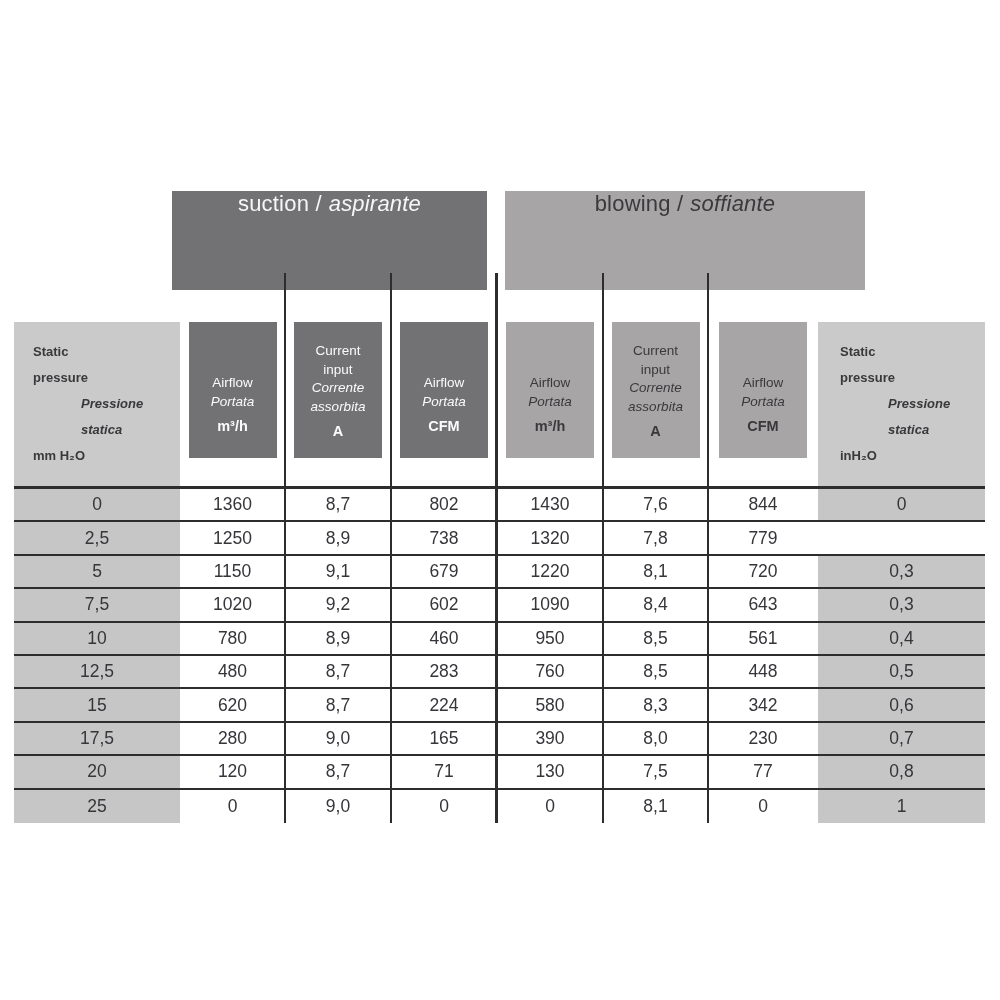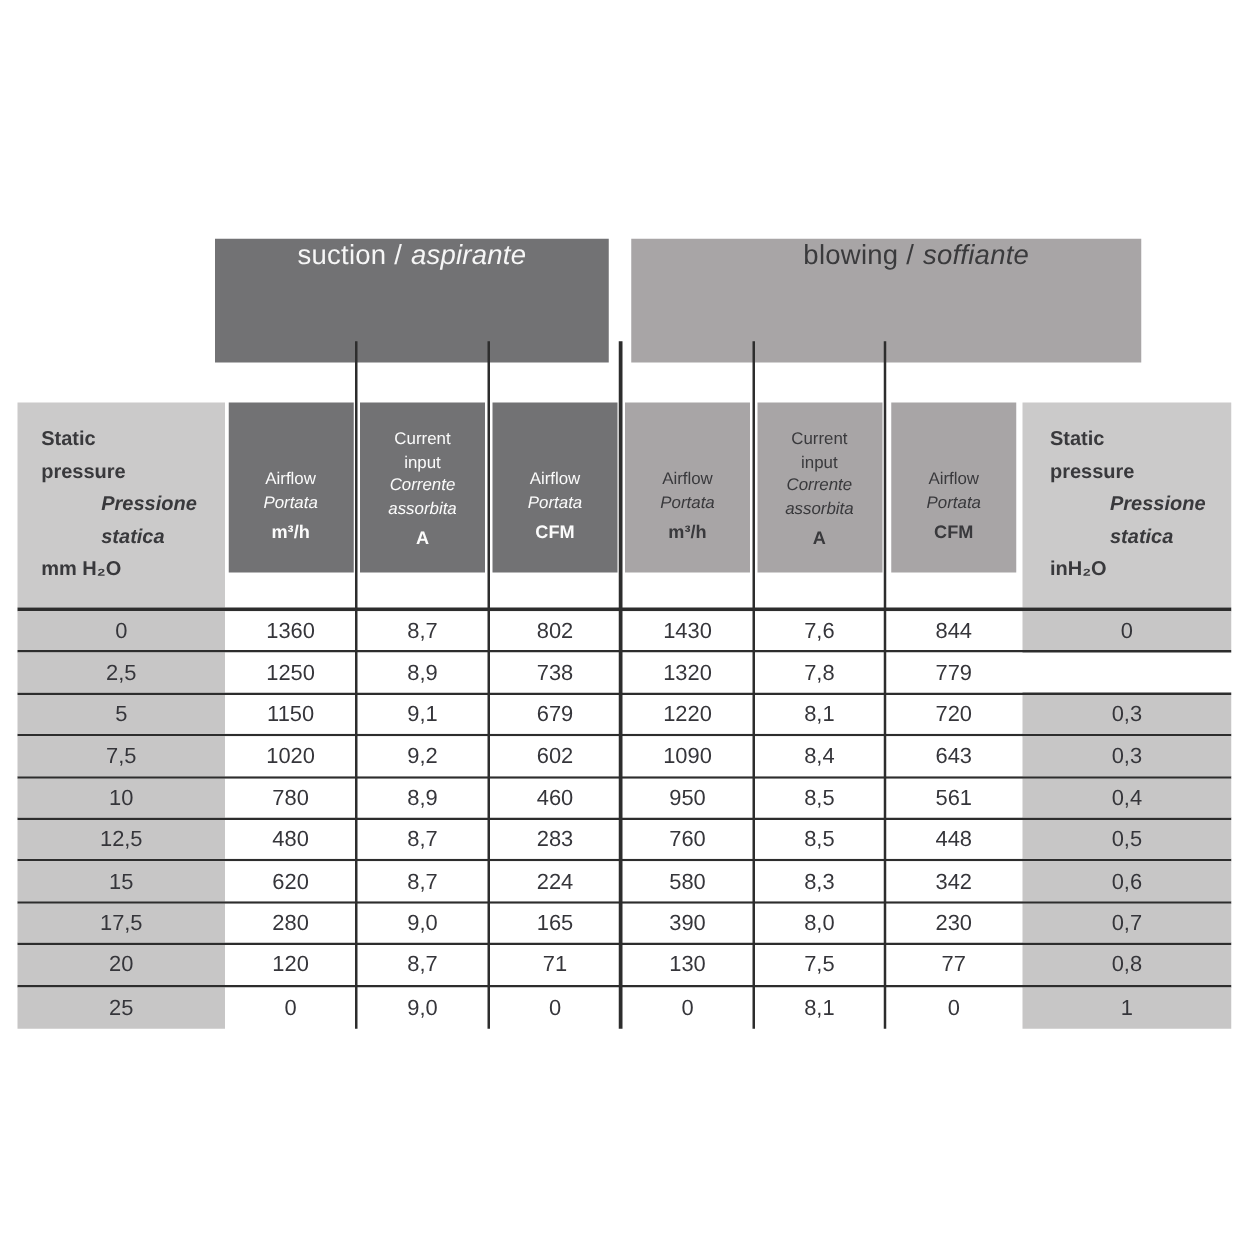--- a/index.html
+++ b/index.html
@@ -9,41 +9,41 @@
     overflow:hidden;
   }
   
   .banner{
     position:absolute;top:151px;height:99px;
     display:flex;align-items:flex-start;justify-content:center;gap:7px;
     font-size:22px;letter-spacing:.2px;margin-top:40px;
   }
   .banner .it{font-style:italic;}
   .banner-suction{left:172px;width:315px;background:#727274;color:#f6f6f6;}
-  .banner-blowing{left:505px;width:360px;background:#a8a5a6;color:#3a3a3c;padding-left:48px;}
+  .banner-blowing{left:505px;width:360px;background:#a8a5a6;color:#3a3a3c;}
 
   
   .vline{position:absolute;top:273px;height:550px;width:2px;background:#2d2d2d;z-index:6;}
   .vl1{left:284px}.vl2{left:390px}.vl3{left:495px;width:3px}.vl4{left:602px}.vl5{left:707px}
 
   
   .hdr{
     position:absolute;left:14px;top:322px;width:971px;height:164px;
     display:grid;grid-template-columns:166px 105px 106px 106px 106px 105px 110px 167px;
   }
   .side{
     background:#cbcaca;box-sizing:border-box;
-    padding:17px 4px 0 19px;font-weight:bold;font-size:16px;line-height:26px;
+    padding:17px 4px 0 19px;font-weight:bold;font-size:13px;line-height:26px;
     color:#39393c;
   }
   .side span{display:block;}
   .side .it{font-style:italic;margin-left:48px;}
   .colcell{display:flex;justify-content:center;}
   .hbox{
-    width:100px;height:136px;box-sizing:border-box;
+    width:88px;height:136px;box-sizing:border-box;
     display:flex;flex-direction:column;align-items:center;text-align:center;
     font-size:13.5px;line-height:18.5px;
   }
   .hbox span{white-space:pre-line;display:block;}
   .hbox .it{font-style:italic;}
   .hbox .unit{font-weight:bold;margin-top:6px;font-size:14.5px;white-space:nowrap;}
   .hbox.dark{background:#727274;color:#fbfbfb;}
   .hbox.med{background:#a8a5a6;color:#39393c;}
   .hbox.short{padding-top:52px;}
   .hbox.tall{padding-top:20px;}

